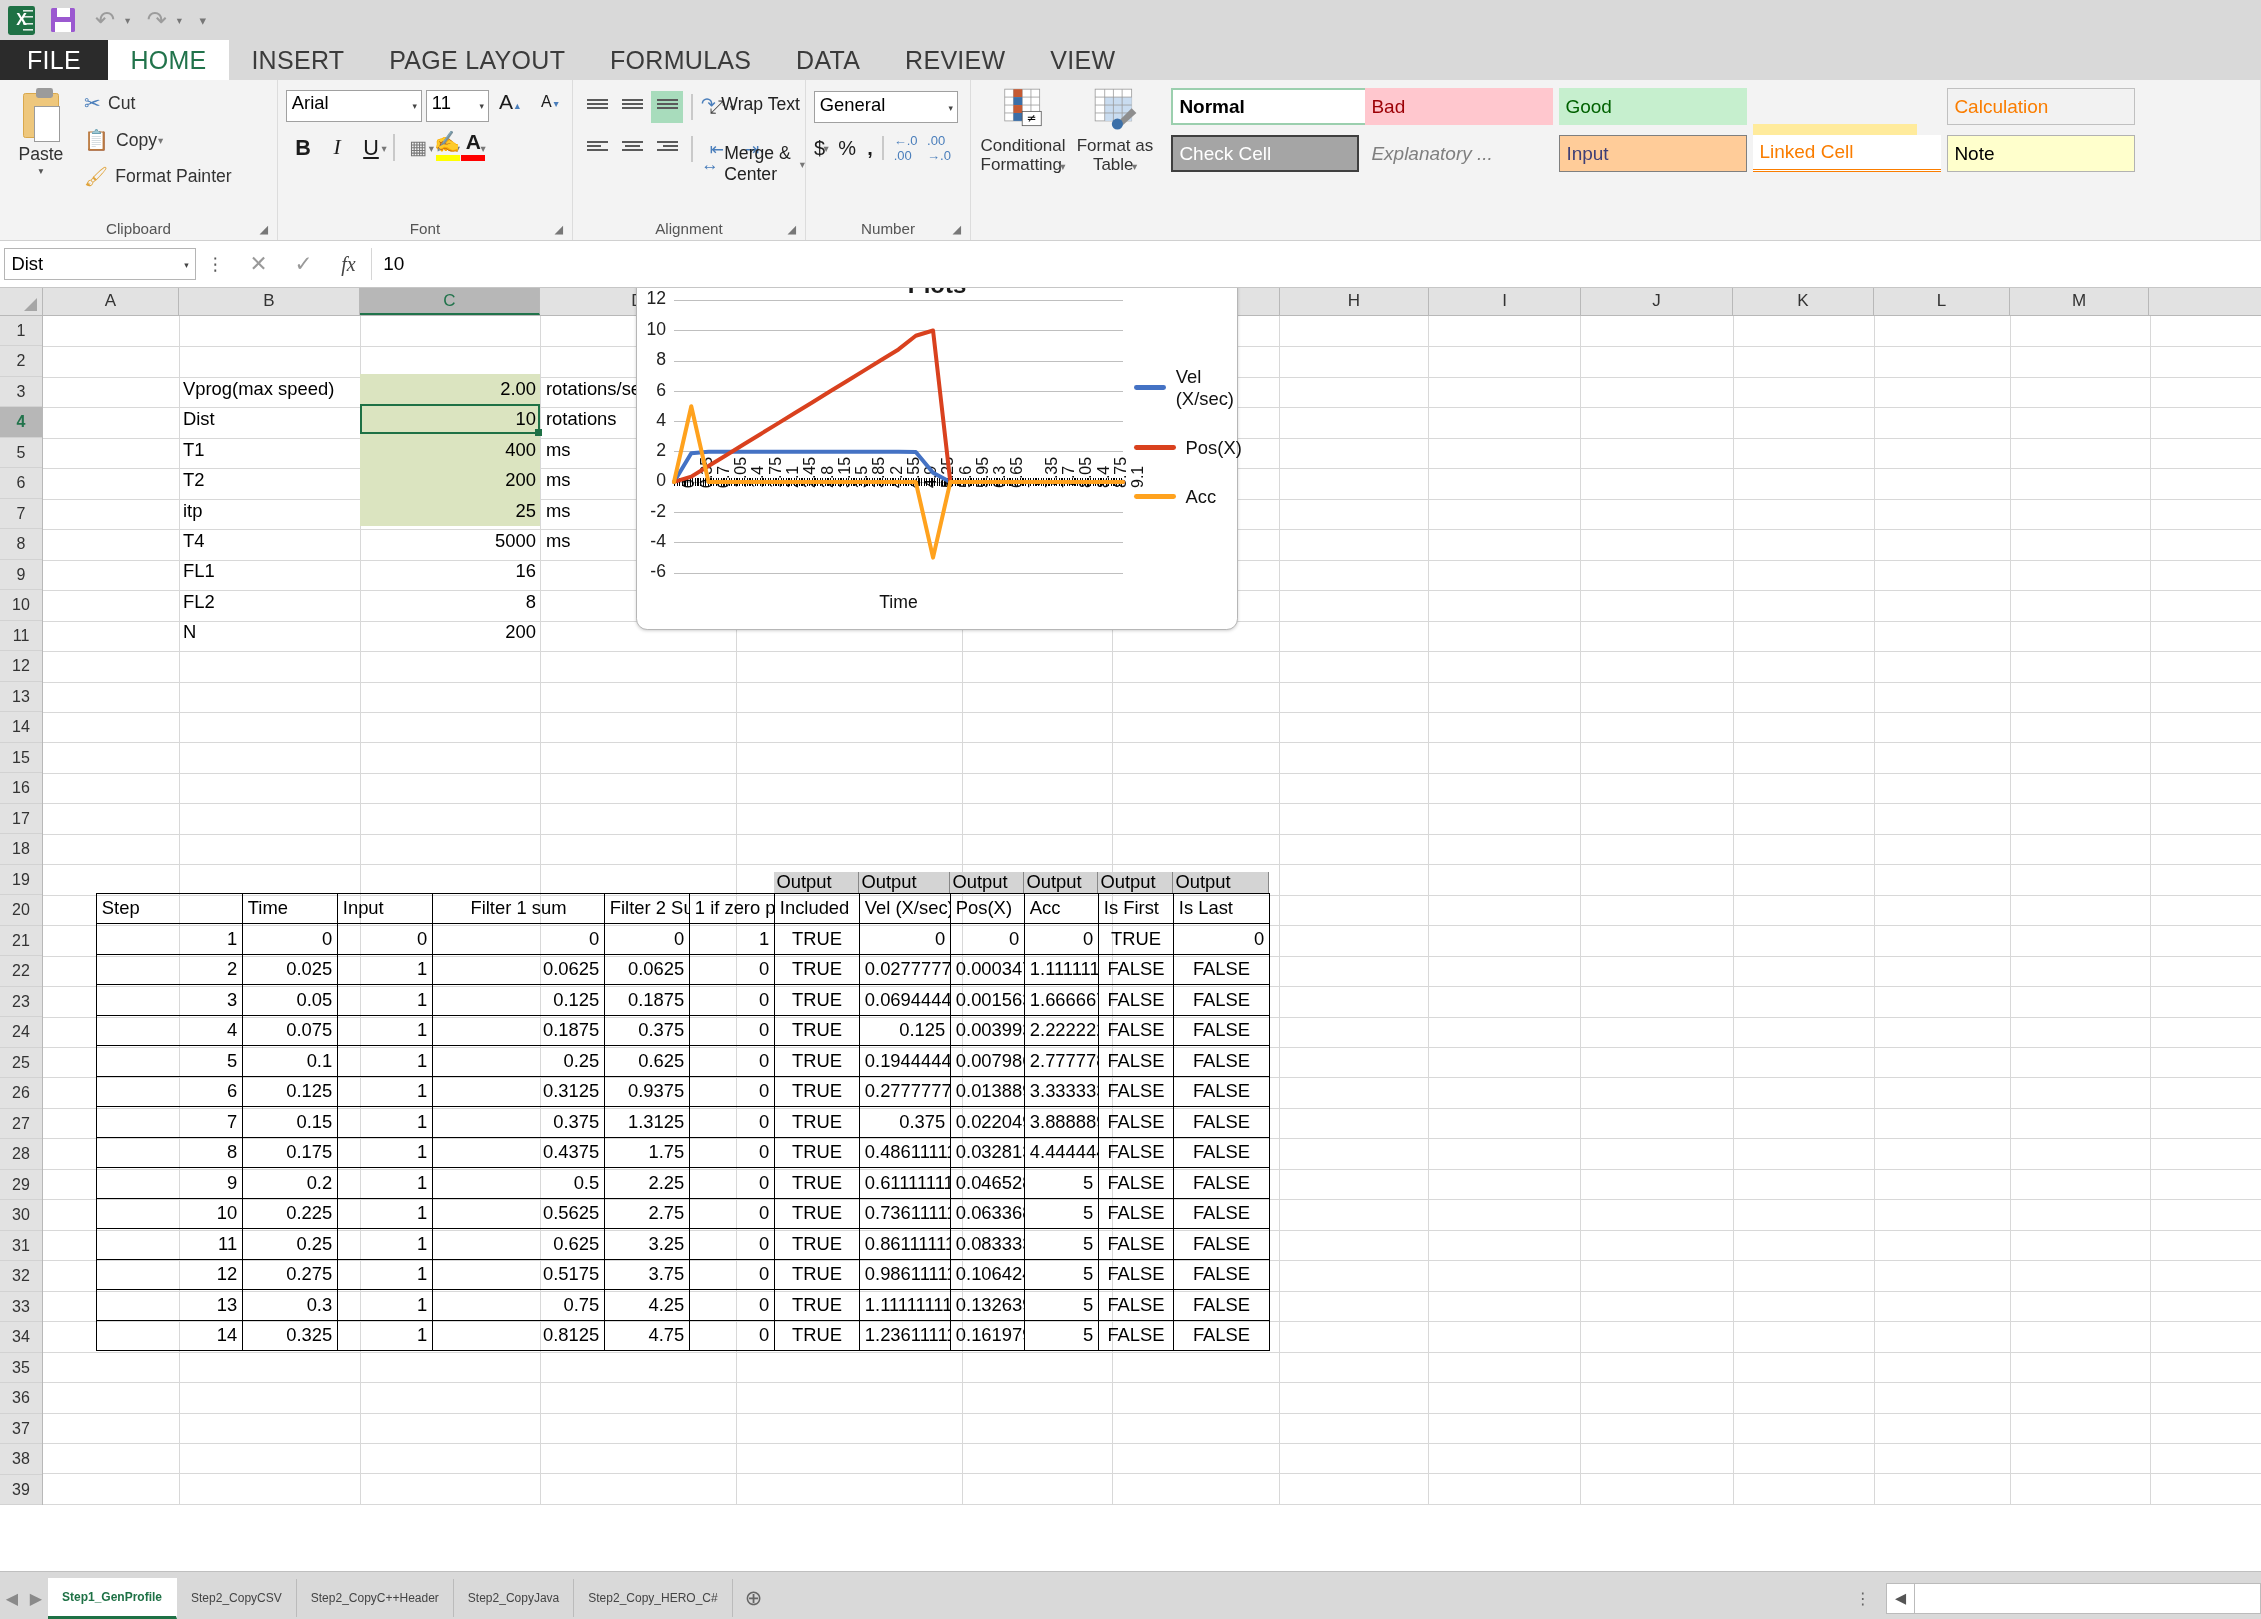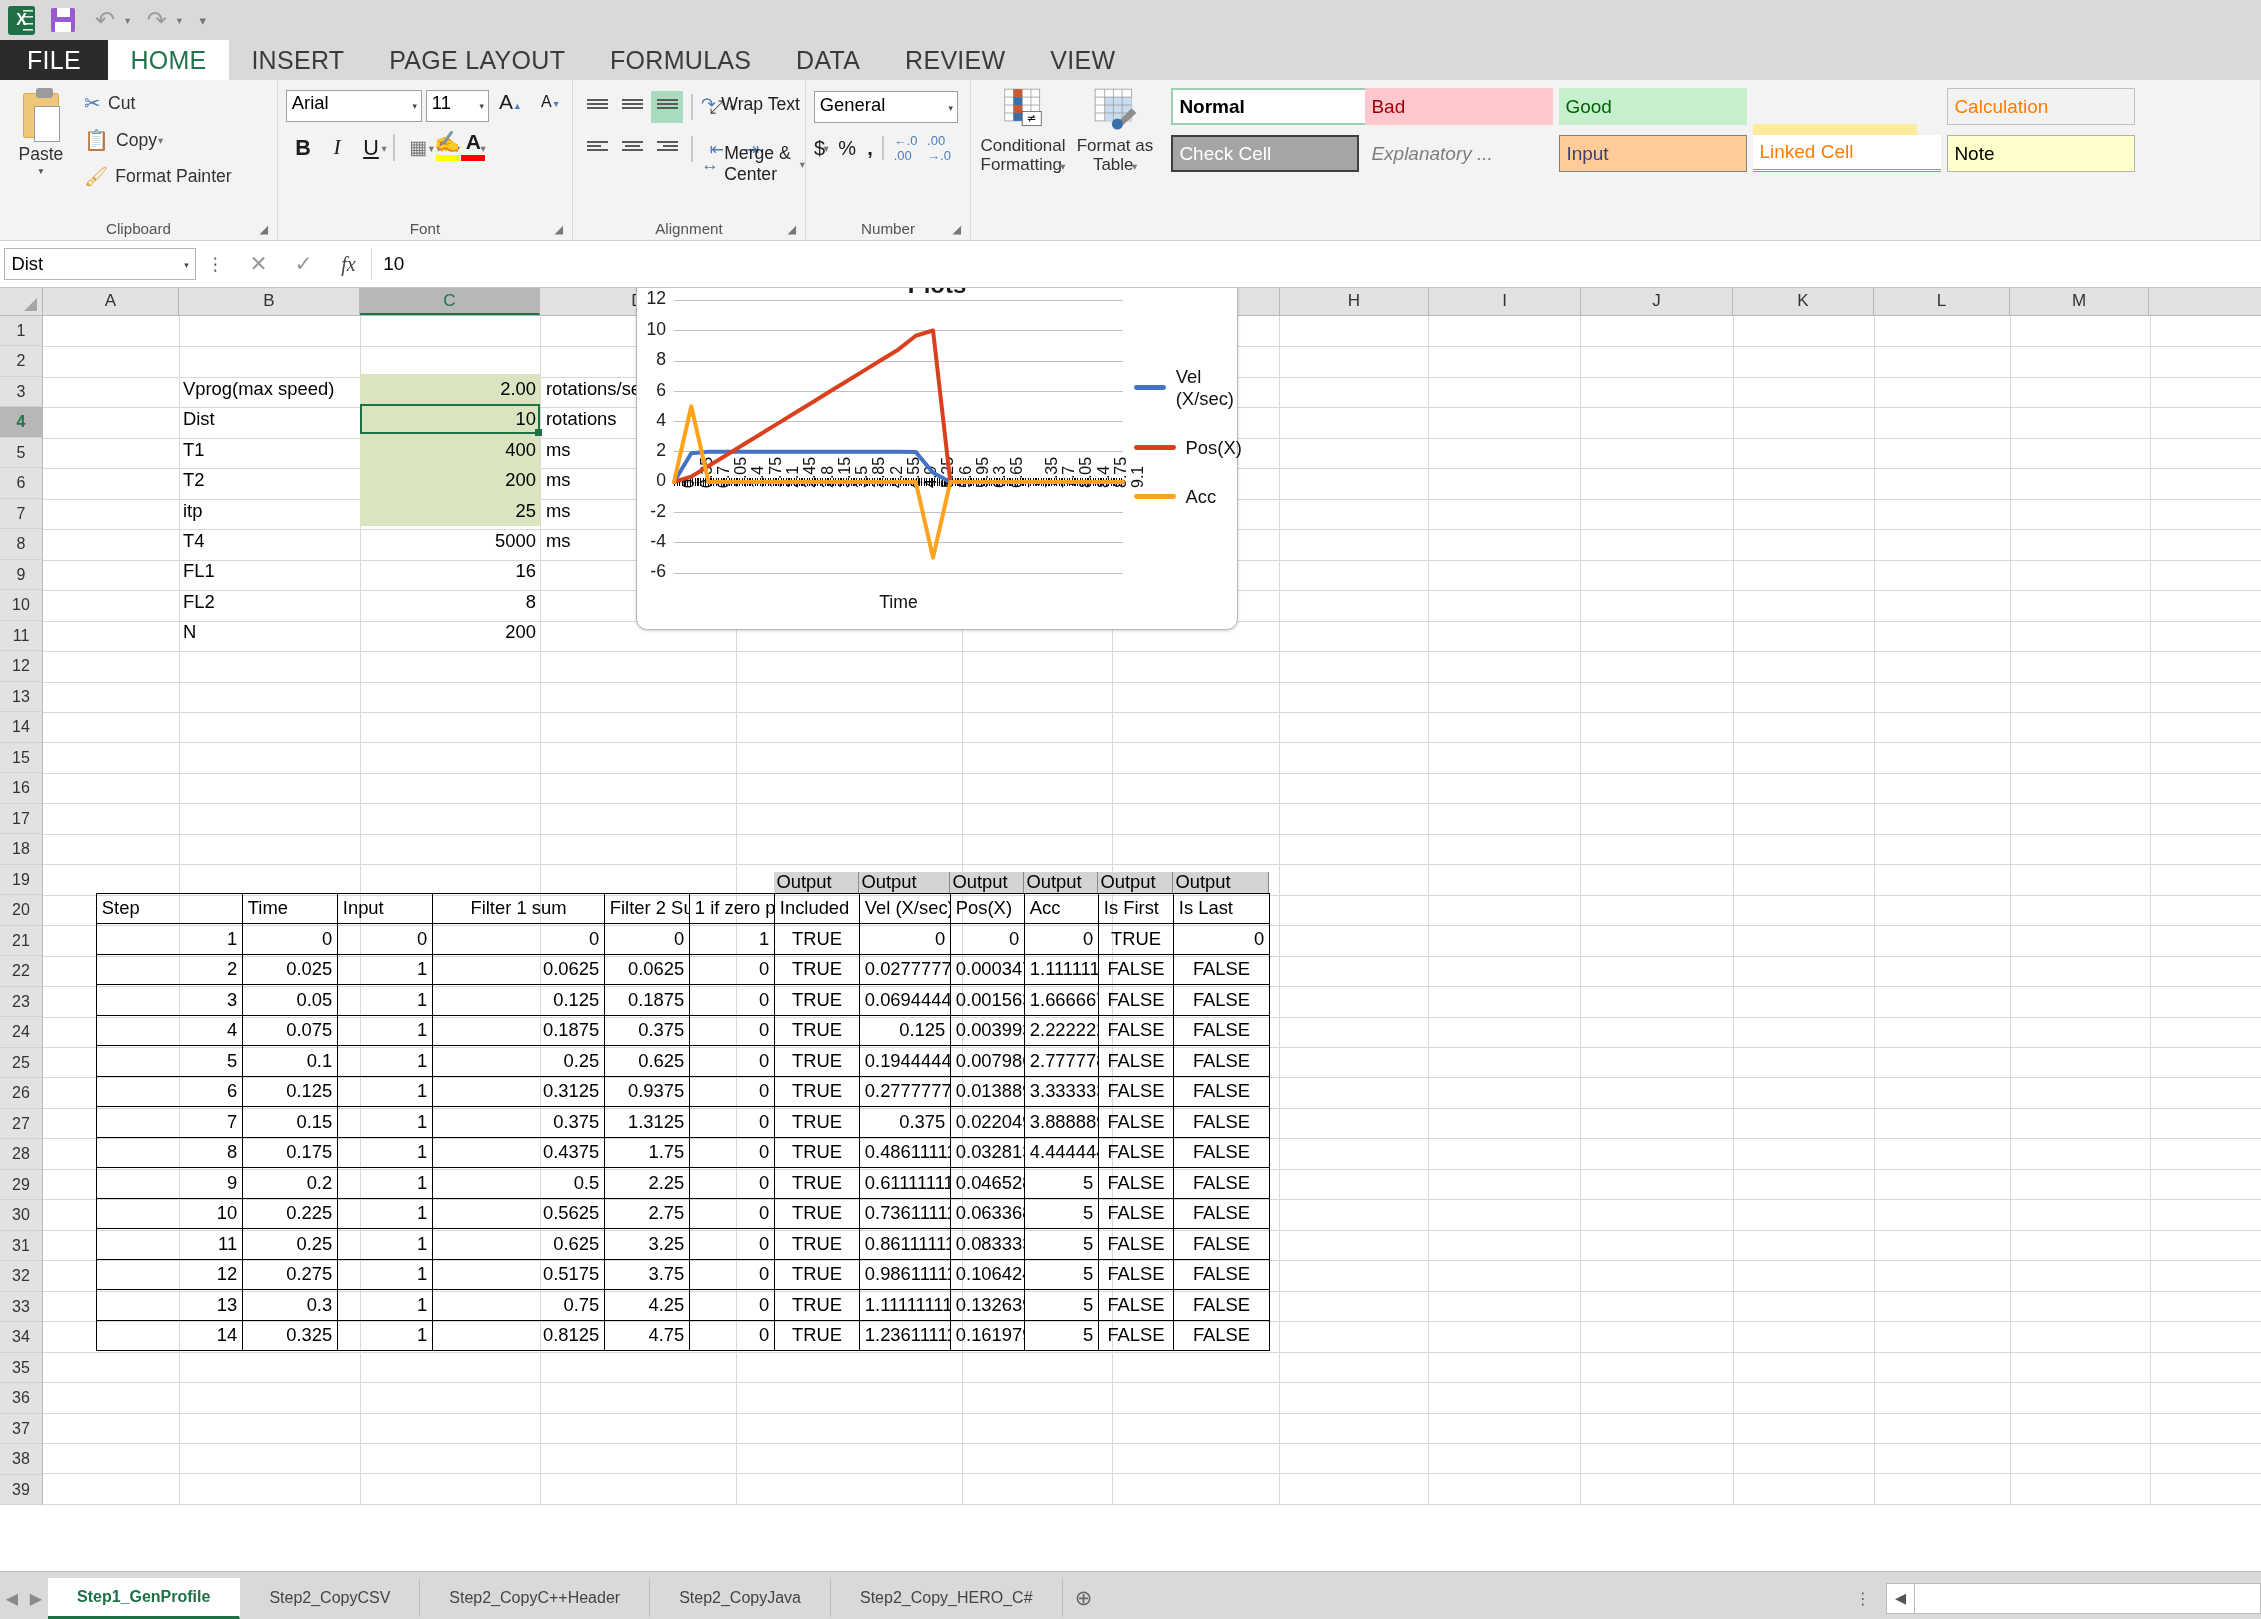--- a/index.html
+++ b/index.html
@@ -131,21 +131,21 @@
   .gl{position:absolute;height:1.6px;background:#bfbfbf;}
   .xtick{position:absolute;font-size:16px;color:#111;transform-origin:left top;transform:rotate(-90deg);white-space:nowrap;}
   .axlabel{position:absolute;font-size:17.6px;color:#111;text-align:center;}
   .legend{position:absolute;font-size:18.4px;color:#111;}
   .legrow{display:flex;align-items:center;gap:9.6px;margin-bottom:27px;}
   .legline{width:42px;height:4.8px;border-radius:2.4px;}
 
   
   .sheetbar{height:52px;background:#d9d9d9;display:flex;align-items:center;border-top:0.8px solid #bfbfbf;}
   .navarr{width:24px;text-align:center;color:#8a8a8a;font-size:16px;}
-  .stab{height:38px;display:flex;align-items:center;padding:0 29px;font-size:16px;color:#444;border-right:0.8px solid #bbb;background:#d9d9d9;}
+  .stab{height:38px;display:flex;align-items:center;padding:0 14px;font-size:12px;color:#444;border-right:0.8px solid #bbb;background:#d9d9d9;}
   .stab.active{background:#fff;color:#1e7145;font-weight:bold;border-bottom:3.2px solid #1e7145;border-right:0.8px solid #fff;}
   .plusbtn{width:42px;text-align:center;font-size:21px;color:#666;}
   .hsbar{flex:1;height:32px;display:flex;align-items:center;justify-content:flex-end;}
   .hs-dots{color:#666;font-size:16px;letter-spacing:0.8px;margin-right:14.4px;}
   .hs-left{width:27px;height:29px;background:#fff;border:0.8px solid #bbb;display:flex;align-items:center;justify-content:center;font-size:14.4px;color:#555;}
   .hs-track{width:345px;height:29px;background:#fff;border:0.8px solid #bbb;border-left:0;}
 </style>
 </head>
 <body>
 

